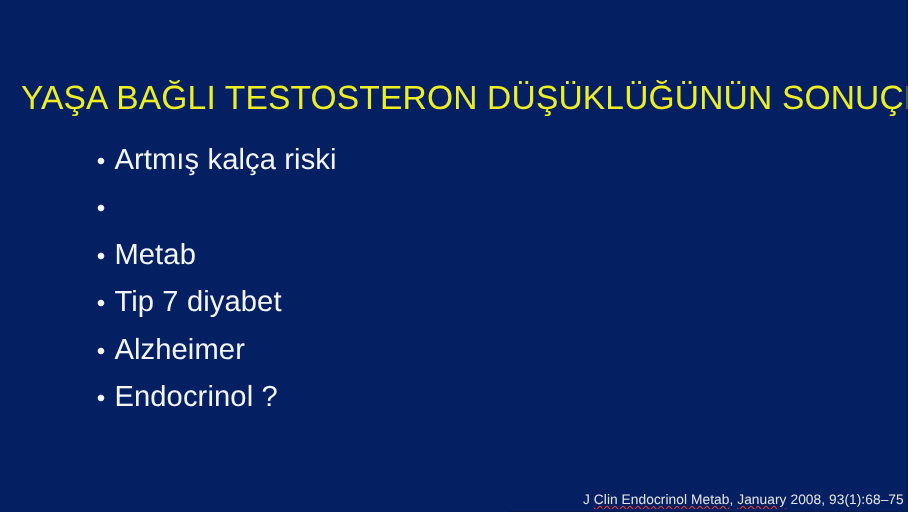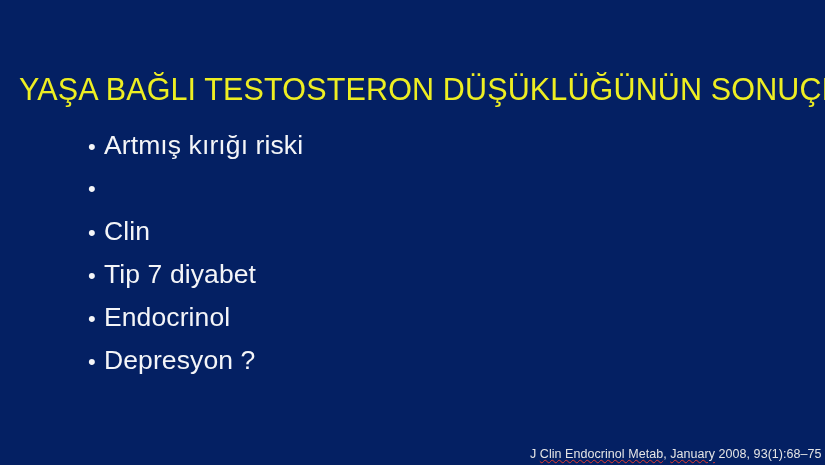--- a/index.html
+++ b/index.html
@@ -97,44 +97,44 @@
 <body>
 
 <div id="slide">
 
   <h1 id="title">YAŞA BAĞLI TESTOSTERON DÜŞÜKLÜĞÜNÜN SONUÇLARI</h1>
 
   <ul id="bullets">
 
     <li>
       <span class="bullet-dot">•</span>
-      <span class="bullet-text">Artmış kırığı riski</span>
+      <span class="bullet-text">Artmış kalça riski</span>
     </li>
 
     <li>
       <span class="bullet-dot">•</span>
     </li>
 
     <li>
       <span class="bullet-dot">•</span>
-      <span class="bullet-text">Clin</span>
+      <span class="bullet-text">Metab</span>
     </li>
 
     <li>
       <span class="bullet-dot">•</span>
       <span class="bullet-text">Tip 7 diyabet</span>
     </li>
 
     <li>
       <span class="bullet-dot">•</span>
-      <span class="bullet-text">Endocrinol</span>
+      <span class="bullet-text">Alzheimer</span>
     </li>
 
     <li>
       <span class="bullet-dot">•</span>
-      <span class="bullet-text">Depresyon ?</span>
+      <span class="bullet-text">Endocrinol ?</span>
     </li>
 
   </ul>
 
   <div id="citation"><span>J </span><span class="sp">Clin Endocrinol Metab</span><span>, </span><span class="sp">January</span><span> 2008, 93(1):68–75</span></div>
 
 </div>
 
 </body></html>

